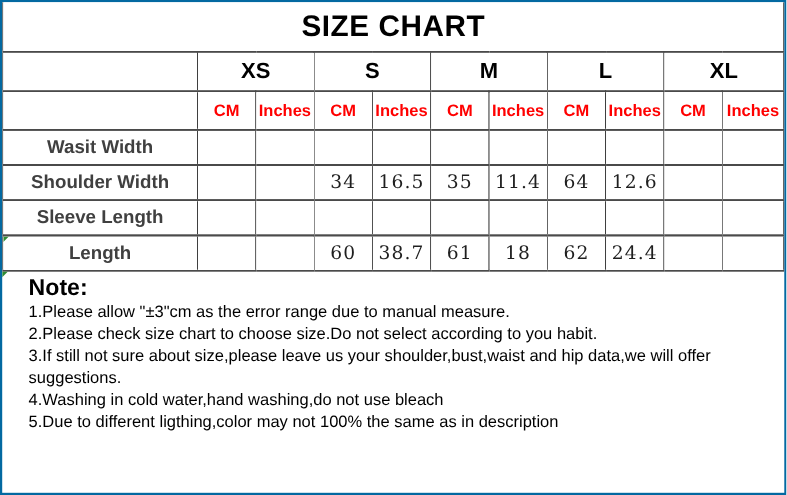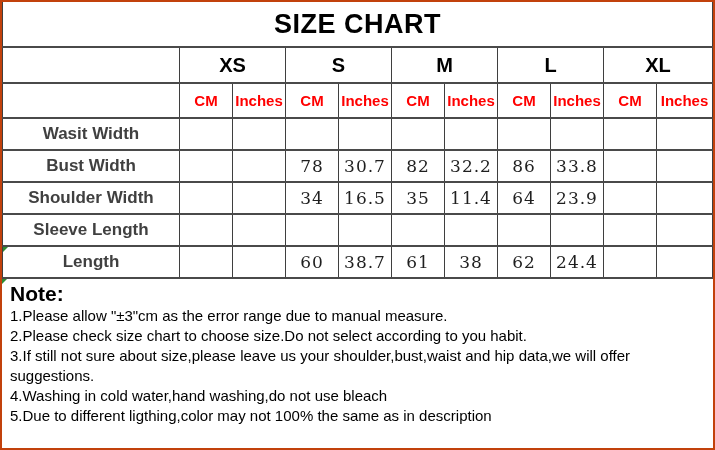--- a/index.html
+++ b/index.html
@@ -1,20 +1,20 @@
 <!DOCTYPE html>
 <html><head>
 <meta charset="utf-8">
 <style>
   html,body { margin:0; padding:0; background:#ffffff; }
   .sheet {
     position:relative;
     width:715px; height:450px;
     box-sizing:border-box;
-    border:2px solid #c2410c;
+    border:2px solid #0369a1;
     font-family:"Liberation Sans", sans-serif;
     overflow:hidden;
     background:#ffffff;
   }
   table.size-chart {
     width:100%;
     border-collapse:collapse;
     table-layout:fixed;
   }
   table.size-chart td {
@@ -42,21 +42,21 @@
   td.row-label { font-weight:bold; font-size:17px; color:#404040; }
   td.num {
     font-family:"DejaVu Serif","Liberation Serif",serif;
     font-size:17px;
     color:#1f1f1f;
     letter-spacing:1px;
   }
   td.shaded { background:#dce6f1; }
   td.unit-cell { color:#ff0000; }
   .notes {
-    padding:2px 7px 0 8px;
+    padding:2px 7px 0 24px;
     color:#000;
   }
   .notes-heading { font-weight:bold; font-size:21px; line-height:25px; }
   .note-line { font-size:15px; line-height:20px; }
   .corner-marker {
     position:absolute; top:0; left:0;
     width:0; height:0;
     border-top:5px solid #2f8b33;
     border-right:5px solid transparent;
   }
@@ -116,44 +116,31 @@
       <td class="num"></td>
       <td class="num"></td>
       <td class="num shaded"></td>
       <td class="num shaded"></td>
       <td class="num"></td>
       <td class="num"></td>
       <td class="num shaded"></td>
       <td class="num shaded"></td>
     </tr>
 
-    <tr class="data-row">
-      <td class="row-label">Bust Width</td>
-      <td class="num shaded"></td>
-      <td class="num shaded"></td>
-      <td class="num">78</td>
-      <td class="num">30.7</td>
-      <td class="num shaded">82</td>
-      <td class="num shaded">32.2</td>
-      <td class="num">86</td>
-      <td class="num">33.8</td>
-      <td class="num shaded"></td>
-      <td class="num shaded"></td>
-    </tr>
 
     <tr class="data-row">
       <td class="row-label">Shoulder Width</td>
       <td class="num shaded"></td>
       <td class="num shaded"></td>
       <td class="num">34</td>
       <td class="num">16.5</td>
       <td class="num shaded">35</td>
       <td class="num shaded">11.4</td>
       <td class="num">64</td>
-      <td class="num">23.9</td>
+      <td class="num">12.6</td>
       <td class="num shaded"></td>
       <td class="num shaded"></td>
     </tr>
 
     <tr class="data-row">
       <td class="row-label">Sleeve Length</td>
       <td class="num shaded"></td>
       <td class="num shaded"></td>
       <td class="num"></td>
       <td class="num"></td>
@@ -167,21 +154,21 @@
 
     <tr class="data-row">
       <td class="row-label">
         <span class="corner-marker"></span><span>Length</span>
       </td>
       <td class="num shaded"></td>
       <td class="num shaded"></td>
       <td class="num">60</td>
       <td class="num">38.7</td>
       <td class="num shaded">61</td>
-      <td class="num shaded">38</td>
+      <td class="num shaded">18</td>
       <td class="num">62</td>
       <td class="num">24.4</td>
       <td class="num shaded"></td>
       <td class="num shaded"></td>
     </tr>
   </tbody>
     </table>
 
   <div class="notes notes-wrap">
     <span class="corner-marker"></span>

